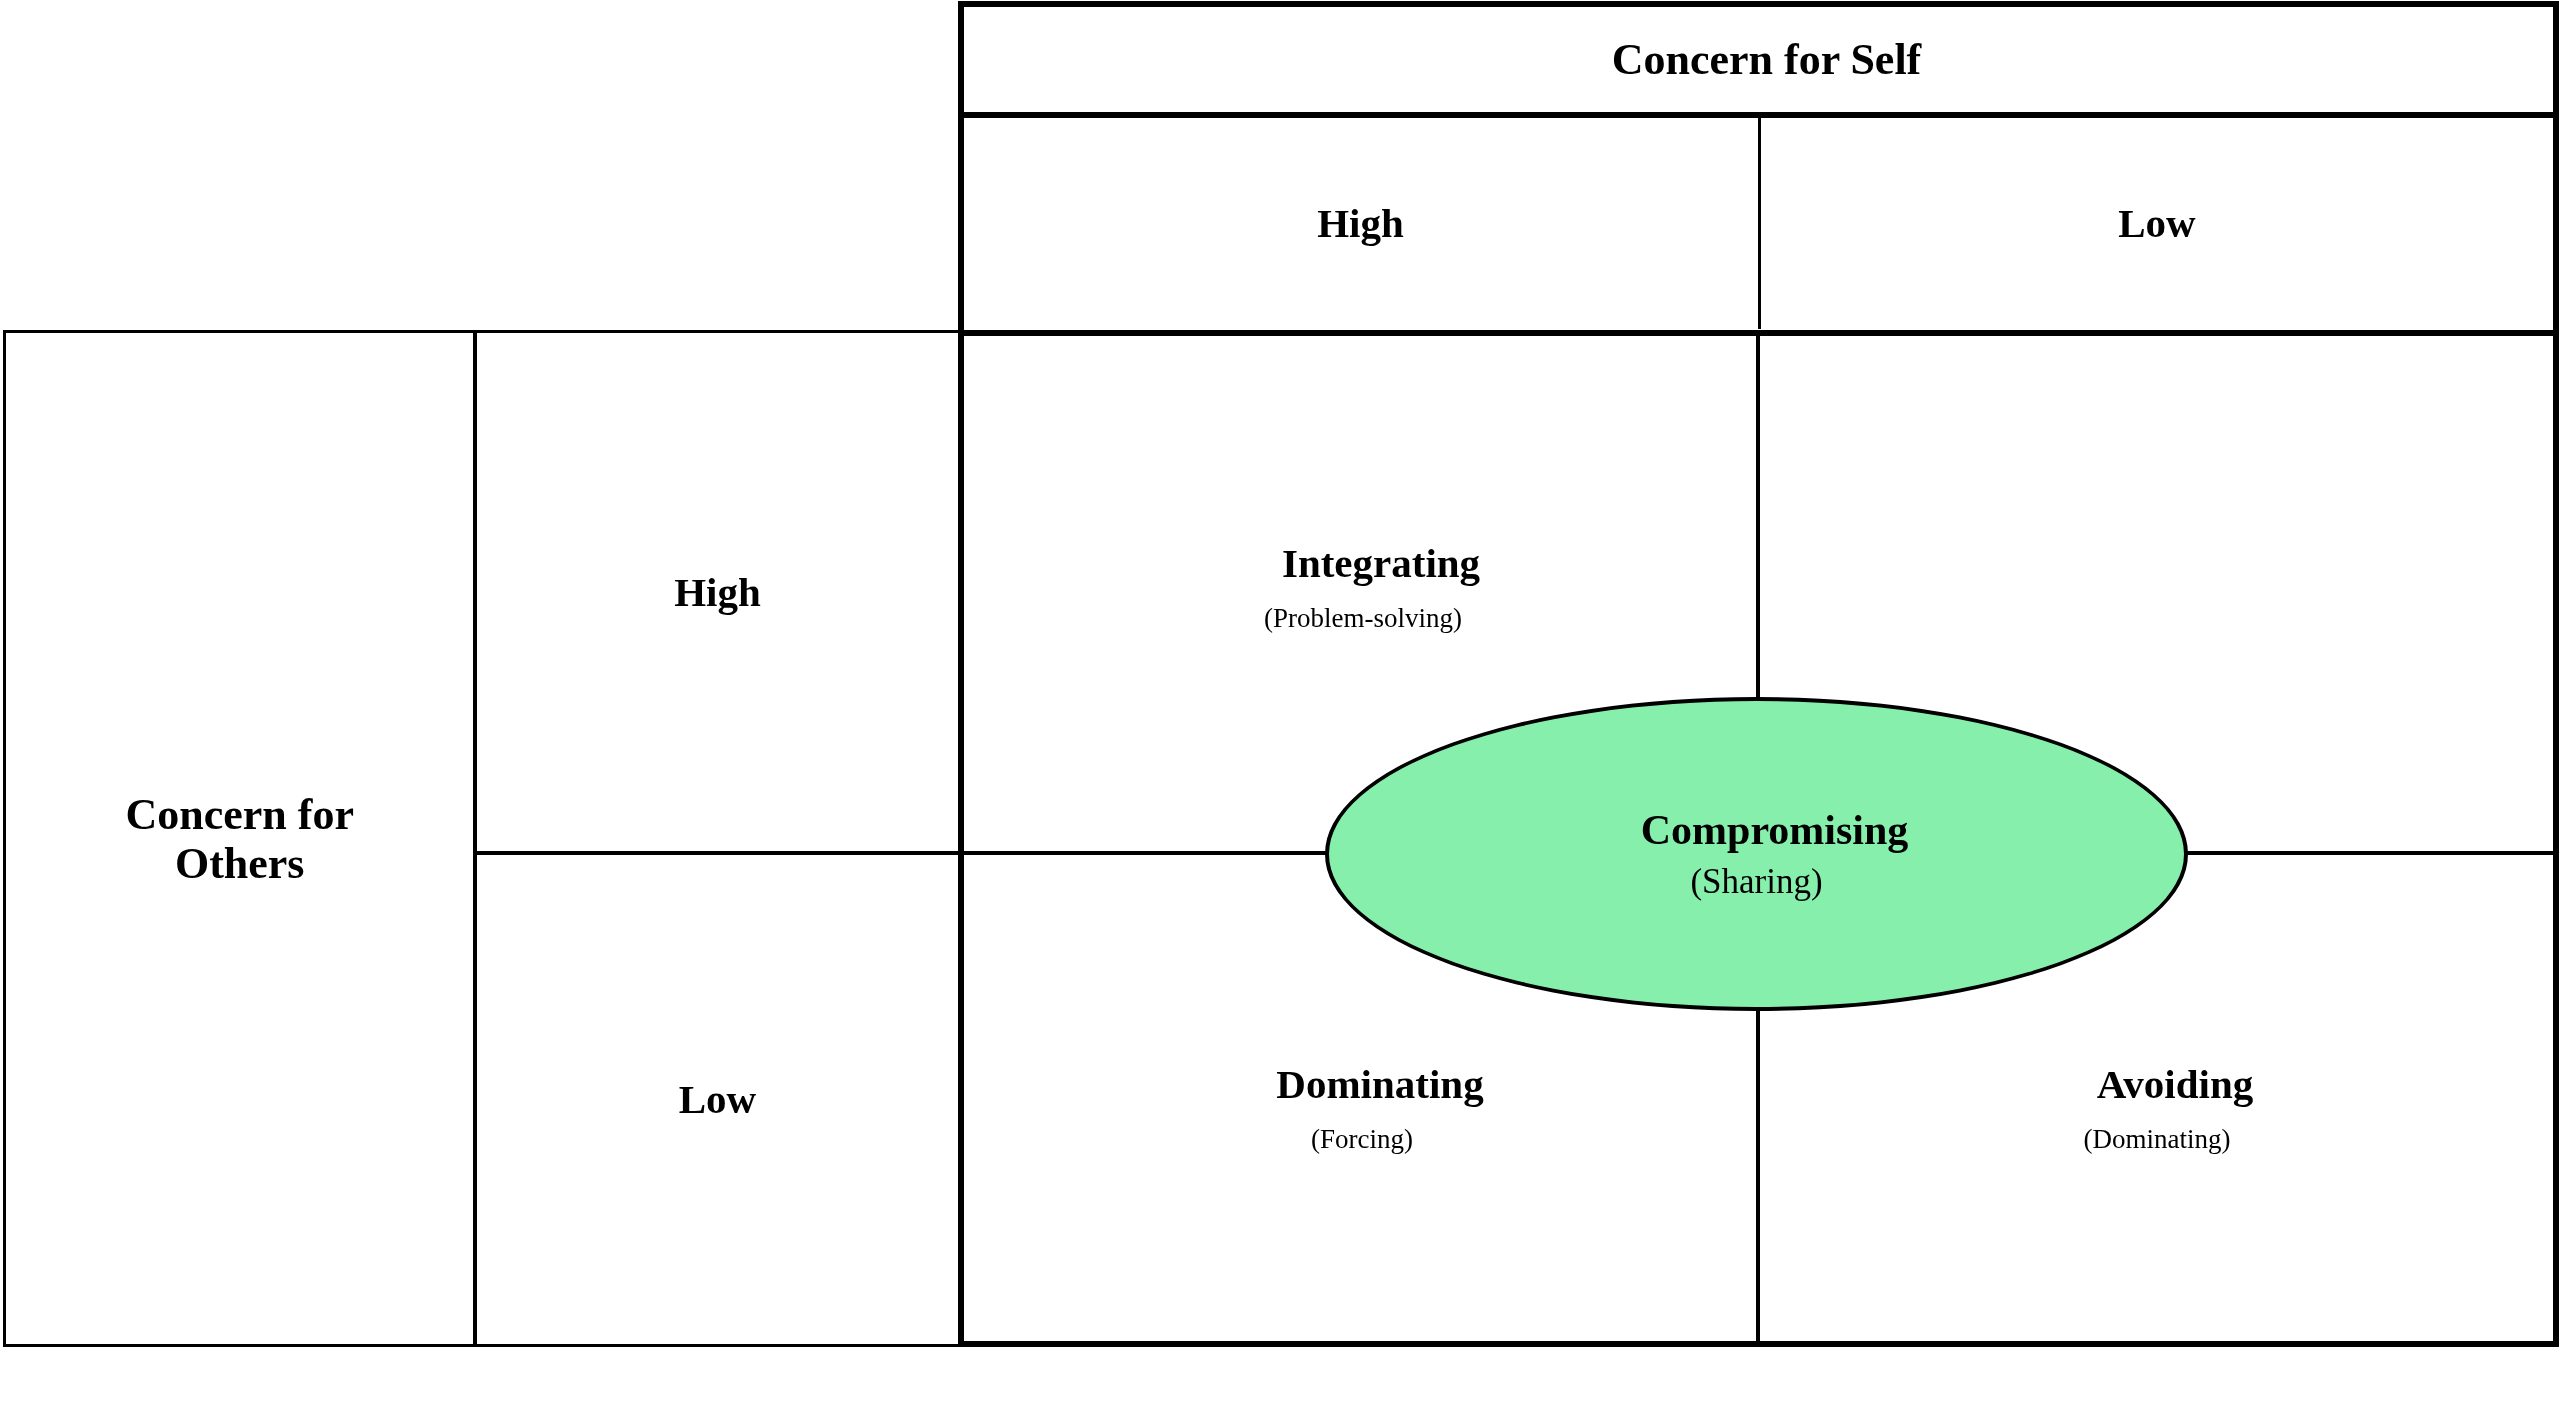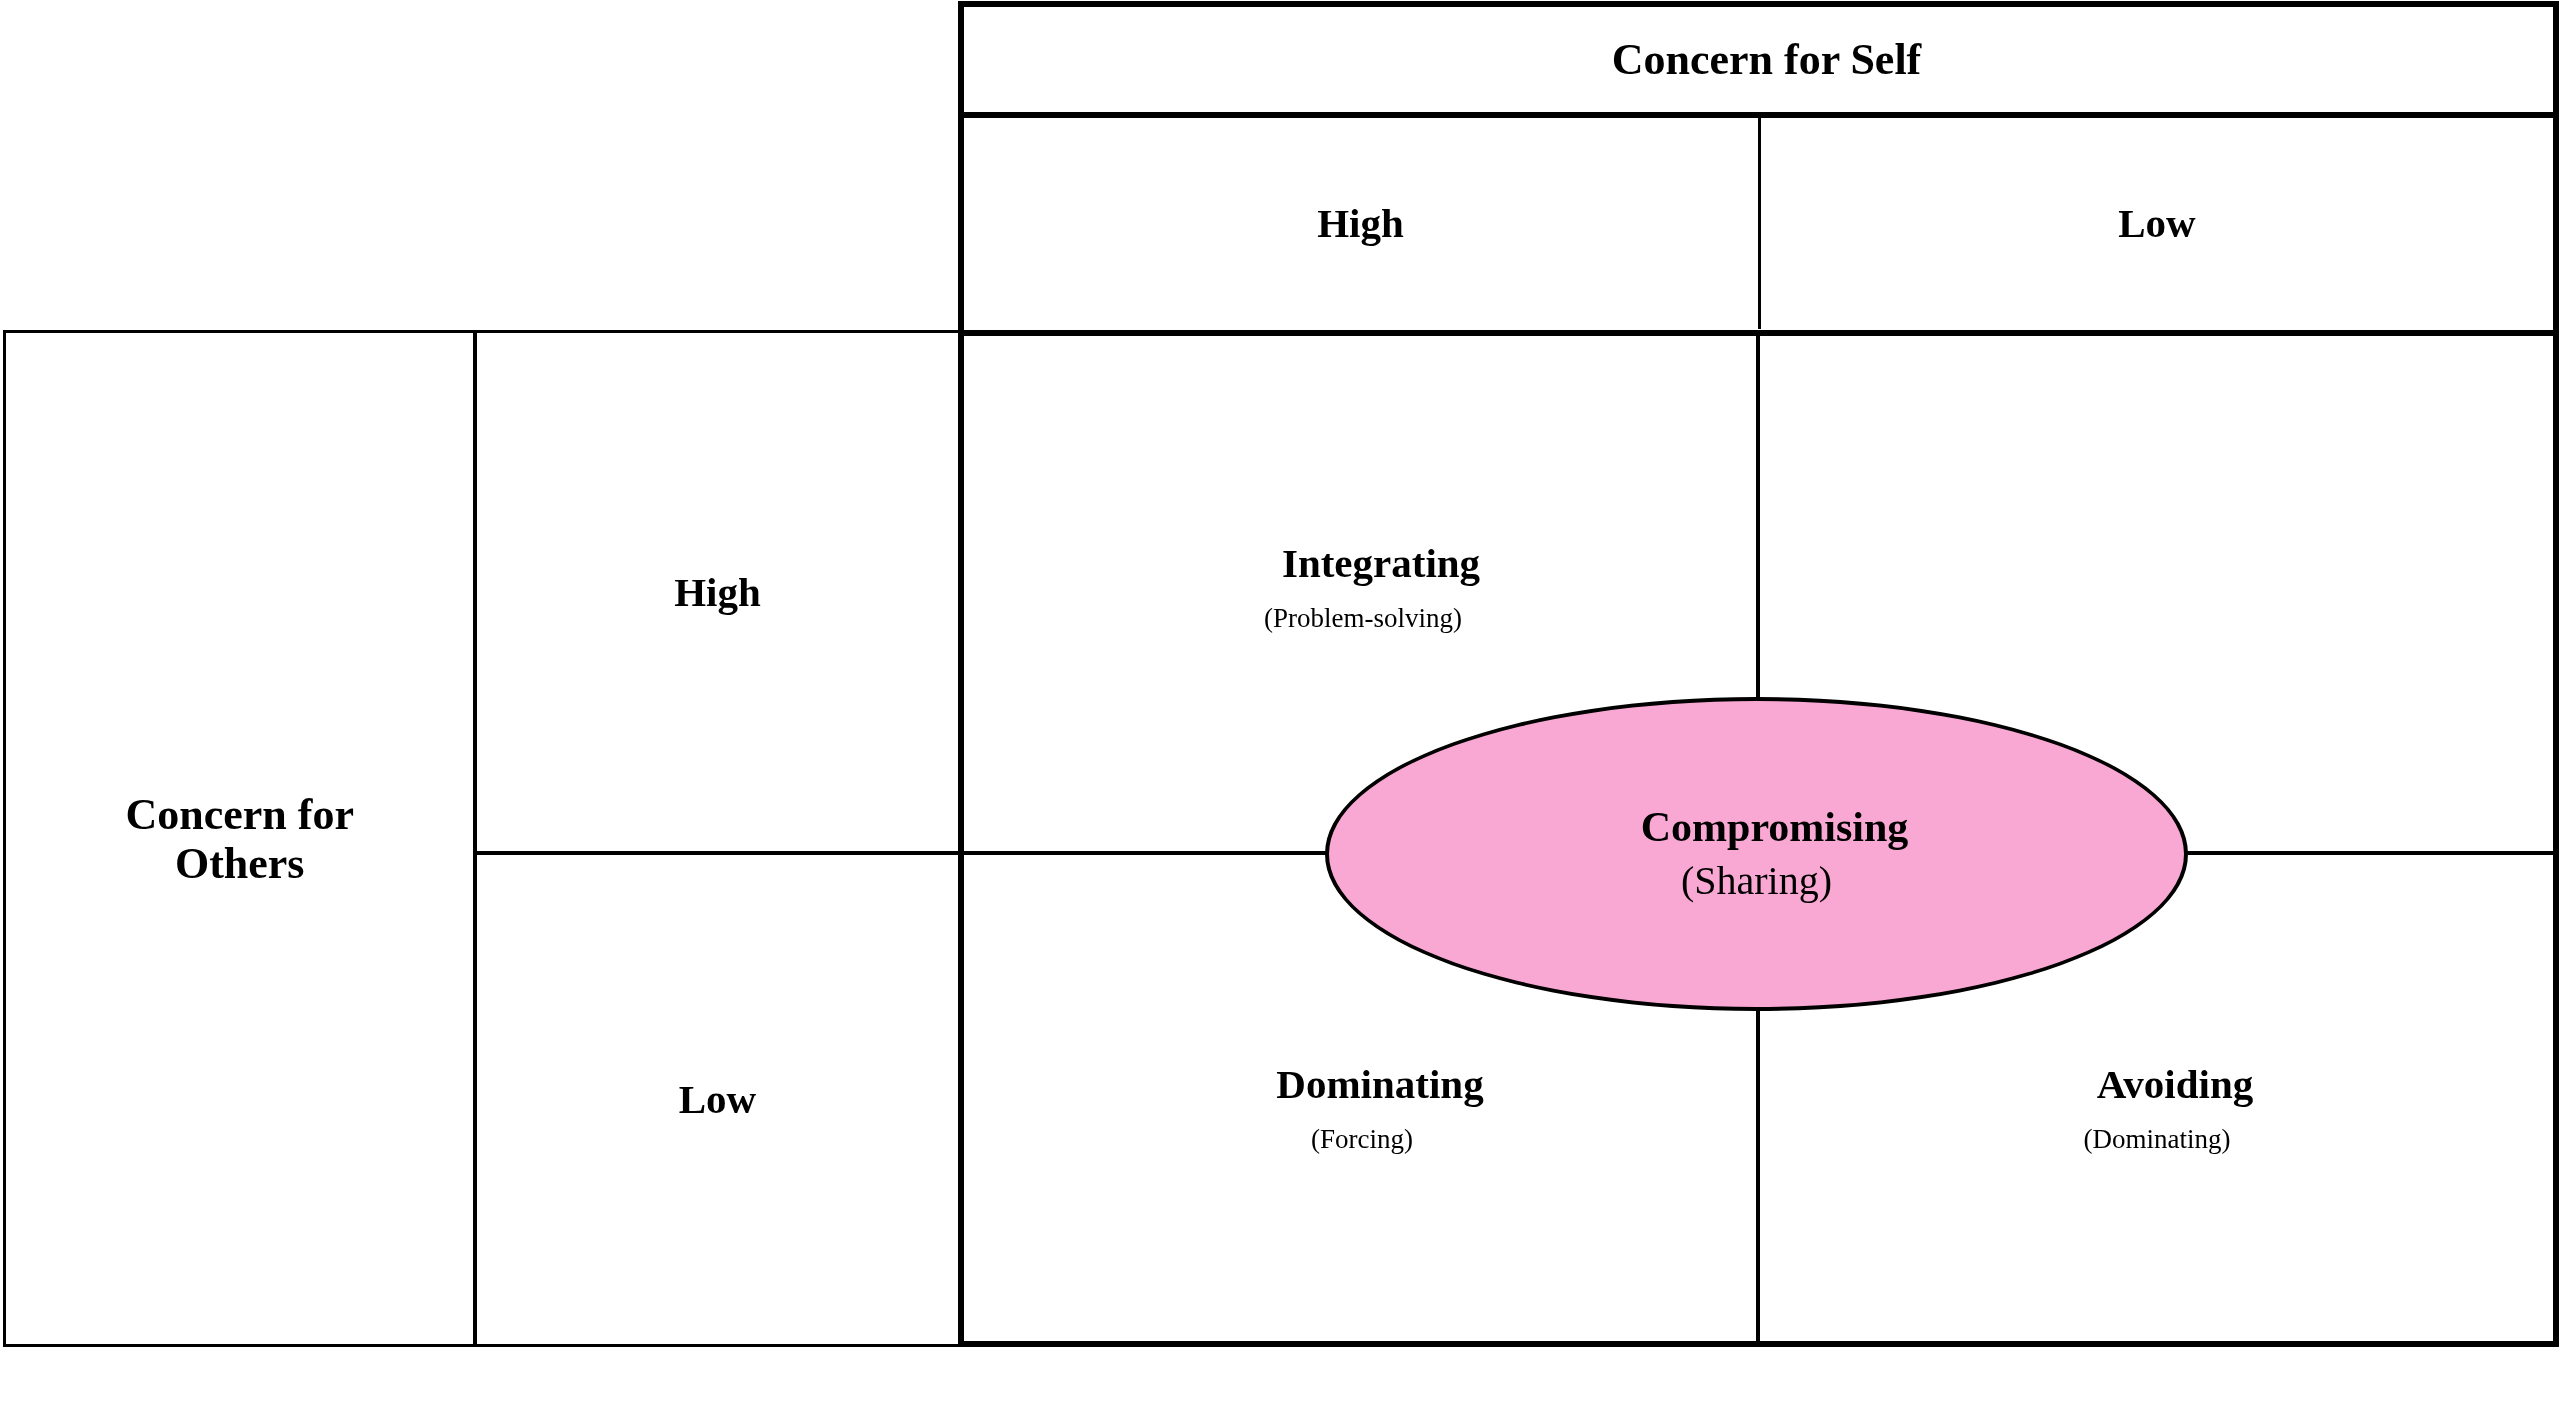--- a/index.html
+++ b/index.html
@@ -45,23 +45,23 @@
   #concern-others{left:6.2px;top:334px;width:467px;height:1010px;}
   #concern-others-label{font-weight:bold;font-size:44px;line-height:1.12;}
 
   #row-high{left:477px;top:334px;width:481px;height:517px;}
   #row-low{left:477px;top:855px;width:481px;height:488px;}
   .rowhdr-label{font-weight:bold;font-size:41px;line-height:1;}
   #rowhdr-divider{left:477px;top:851px;width:481px;height:3.6px;background:#000;}
 
   
   #ellipse{left:1325px;top:697px;width:863px;height:314px;border:4.6px solid #000;
-           border-radius:50%;background:#f9a8d4;z-index:5;}
+           border-radius:50%;background:#86efac;z-index:5;}
   #ellipse .cell-title{font-size:42px;}
-  #ellipse .cell-sub{font-size:40px;margin-top:12.4px;text-align:center;}
+  #ellipse .cell-sub{font-size:35px;margin-top:12.4px;text-align:center;}
 </style>
 </head>
 <body>
 
 <div id="stage">
 
   <div class="box" id="matrix"></div>
 
   <div class="box ctr" id="self-header">
     <span id="self-header-label">Concern for Self</span>

